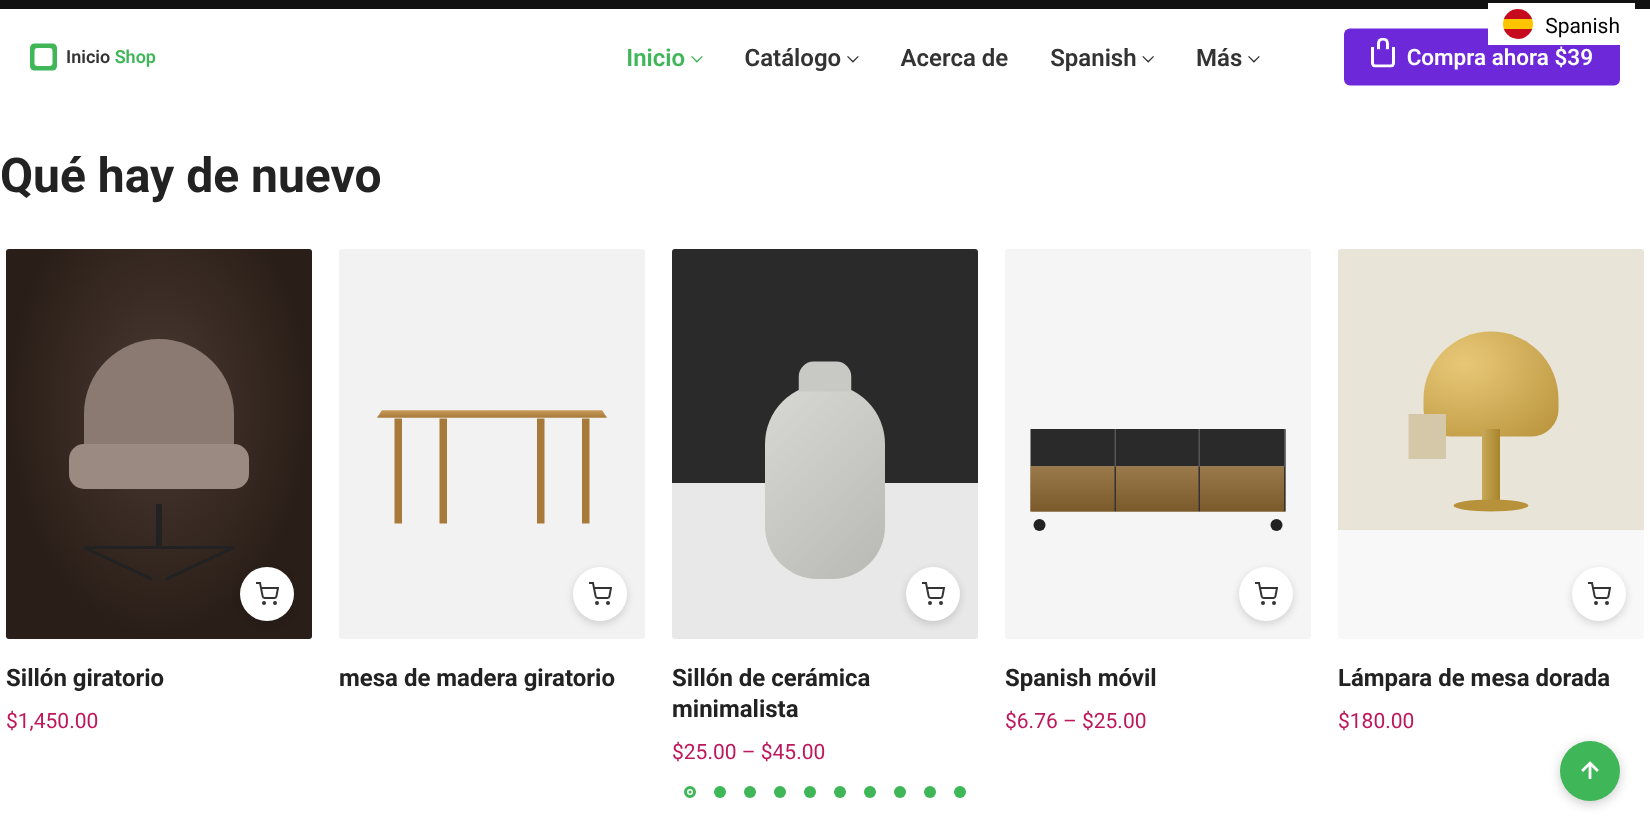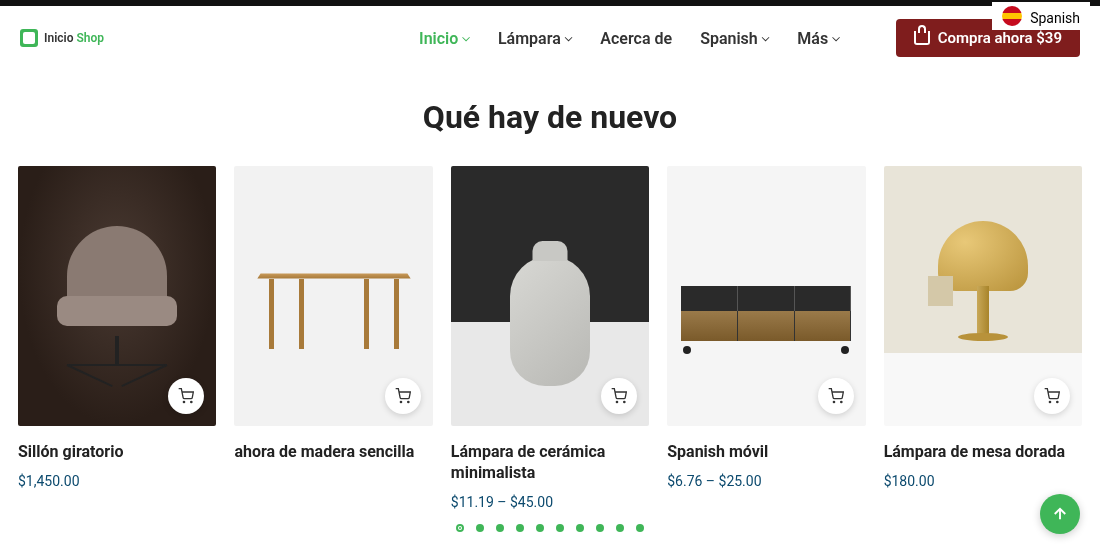--- a/index.html
+++ b/index.html
@@ -15,35 +15,35 @@
 .logo-icon { width: 18px; height: 18px; background: #3fb658; border-radius: 3px; position: relative; }
 .logo-icon::after { content: ""; position: absolute; top: 3px; left: 3px; right: 3px; bottom: 3px; background: #fff; border-radius: 2px; }
 .logo-text1 { color: #333; font-weight: 600; }
 .logo-text2 { color: #3fb658; font-weight: 600; margin-top: 30px; }
 
 .nav { margin-left: auto; display: flex; gap: 28px; align-items: center; }
 .nav-item { display: flex; align-items: center; gap: 4px; font-size: 16px; font-weight: 600; color: #333; cursor: pointer; }
 .nav-item.active { color: #3fb658; }
 .chevron { font-size: 10px; }
 
-.cta-button { margin-left: 28px; background: #7f1d1d; color: #fff; padding: 10px 18px; border-radius: 4px; font-size: 15px; font-weight: 600; display: flex; align-items: center; gap: 8px; cursor: pointer; }
+.cta-button { margin-left: 28px; background: #6d28d9; color: #fff; padding: 10px 18px; border-radius: 4px; font-size: 15px; font-weight: 600; display: flex; align-items: center; gap: 8px; cursor: pointer; }
 .basket-icon { width: 16px; height: 14px; border: 2px solid #fff; border-top: none; border-radius: 0 0 3px 3px; position: relative; }
 .basket-icon::before { content: ""; position: absolute; top: -6px; left: 2px; right: 2px; height: 6px; border: 2px solid #fff; border-bottom: none; border-radius: 6px 6px 0 0; }
 
-.section-title { text-align: center; font-size: 32px; font-weight: 700; color: #222; margin-top: 28px; margin-bottom: 30px; }
-
-.carousel-wrap { position: relative; padding: 0 18px; }
+.section-title { font-size: 32px; font-weight: 700; color: #222; margin-top: 28px; margin-bottom: 30px; }
+
+.carousel-wrap { position: relative; padding: 0 4px; }
 .products { display: flex; gap: 18px; }
 .product { flex: 1; position: relative; }
 .product-img { width: 100%; height: 260px; border-radius: 2px; position: relative; overflow: hidden; }
 .cart-btn { position: absolute; bottom: 12px; right: 12px; width: 36px; height: 36px; background: #fff; border-radius: 50%; display: flex; align-items: center; justify-content: center; box-shadow: 0 2px 6px rgba(0,0,0,0.15); cursor: pointer; }
 .cart-svg { width: 16px; height: 16px; }
 
 .product-name { font-size: 16px; font-weight: 700; color: #222; margin-top: 16px; line-height: 1.3; }
-.product-price { font-size: 14px; color: #0c4a6e; margin-top: 10px; }
+.product-price { font-size: 14px; color: #be185d; margin-top: 10px; }
 
 .arrow { position: absolute; top: 120px; width: 30px; height: 30px; display: flex; align-items: center; justify-content: center; cursor: pointer; font-size: 18px; color: #3fb658; font-weight: bold; }
 .arrow.left { left: 10px; }
 .arrow.right { right: 10px; color: #aaa; }
 
 .dots { display: flex; justify-content: center; gap: 12px; margin-top: 14px; }
 .dot { width: 8px; height: 8px; border-radius: 50%; background: #3fb658; cursor: pointer; }
 .dot.active { width: 8px; height: 8px; border: 2px solid #3fb658; background: transparent; box-shadow: inset 0 0 0 2px #fff; position: relative; }
 .dot.active::after { content: ""; position: absolute; inset: 1px; background: #3fb658; border-radius: 50%; }
 
@@ -99,21 +99,21 @@
   <div class="logo">
     <span class="logo-icon"></span>
     <span><span class="logo-text1">Inicio</span> <span class="logo-text2">Shop</span></span>
   </div>
   <div class="nav">
     <div class="nav-item active">
       <span>Inicio</span>
       <span class="chevron">⌵</span>
     </div>
     <div class="nav-item">
-      <span>Lámpara</span>
+      <span>Catálogo</span>
       <span class="chevron">⌵</span>
     </div>
     <div class="nav-item">
       <span>Acerca de</span>
     </div>
     <div class="nav-item">
       <span>Spanish</span>
       <span class="chevron">⌵</span>
     </div>
     <div class="nav-item">
@@ -165,36 +165,36 @@
             <div class="table-leg tl4"></div>
           </div>
         <div class="cart-btn">
           <svg class="cart-svg" viewBox="0 0 24 24" fill="none" stroke="#333" stroke-width="2">
               <circle cx="9" cy="21" r="1"></circle>
               <circle cx="20" cy="21" r="1"></circle>
               <path d="M1 1h4l2.68 13.39a2 2 0 0 0 2 1.61h9.72a2 2 0 0 0 2-1.61L23 6H6"></path>
             </svg>
         </div>
       </div>
-      <div class="product-name">ahora de madera sencilla</div>
+      <div class="product-name">mesa de madera giratorio</div>
     </div>
 
     <div class="product">
       <div class="product-img img3">
         <div class="vase"></div>
         <div class="cart-btn">
           <svg class="cart-svg" viewBox="0 0 24 24" fill="none" stroke="#333" stroke-width="2">
               <circle cx="9" cy="21" r="1"></circle>
               <circle cx="20" cy="21" r="1"></circle>
               <path d="M1 1h4l2.68 13.39a2 2 0 0 0 2 1.61h9.72a2 2 0 0 0 2-1.61L23 6H6"></path>
             </svg>
         </div>
       </div>
-      <div class="product-name">Lámpara de cerámica minimalista</div>
-      <div class="product-price">$11.19 – $45.00</div>
+      <div class="product-name">Sillón de cerámica minimalista</div>
+      <div class="product-price">$25.00 – $45.00</div>
     </div>
 
     <div class="product">
       <div class="product-img img4">
         <div class="shelf">
           <div class="shelf-top">
               <div></div>
               <div></div>
               <div></div>
             </div>

